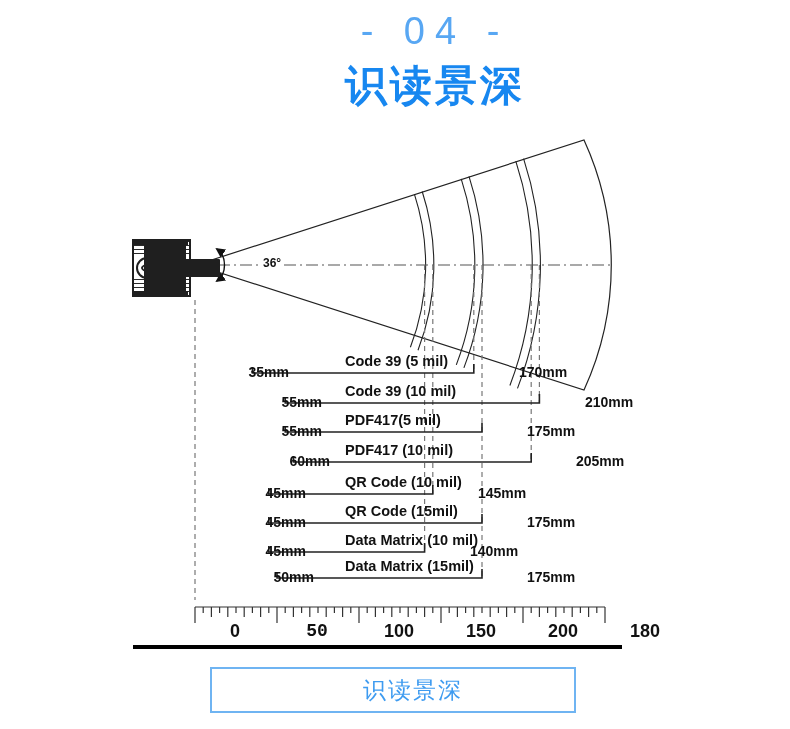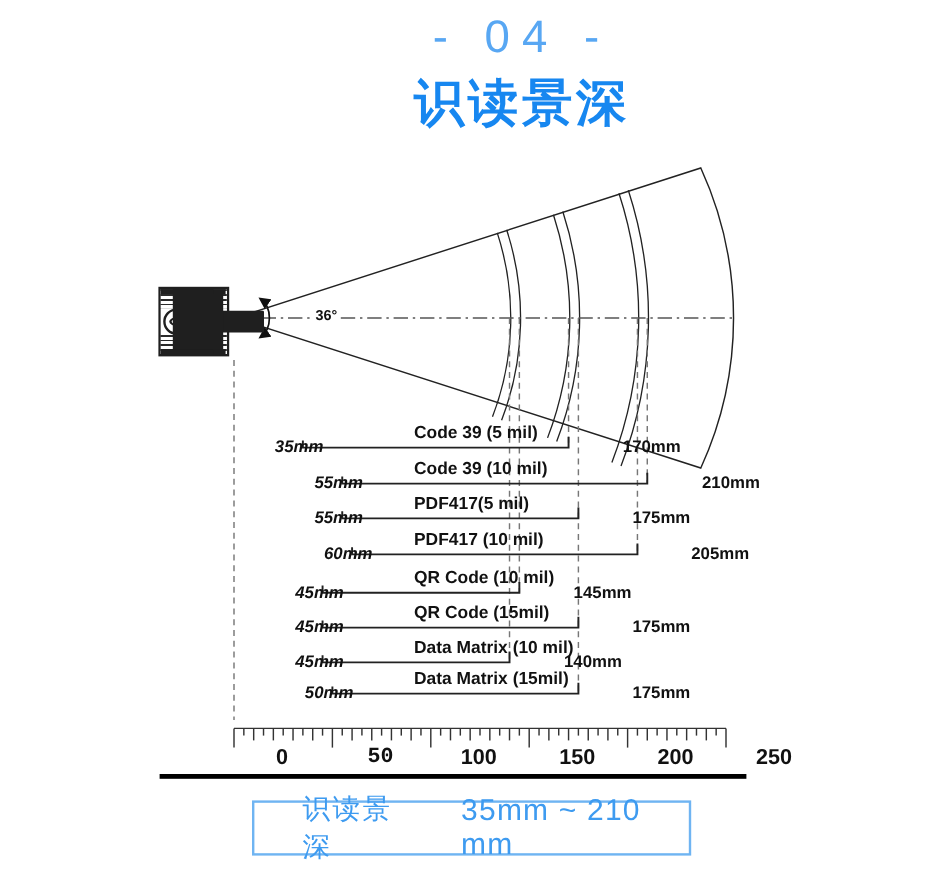--- a/index.html
+++ b/index.html
@@ -23,21 +23,21 @@
   .fins.top{top:0;} .fins.bottom{bottom:0;}
   .device-mid{left:0;right:0;top:16px;bottom:16px;background:#fff;}
   .lens-pill{left:2px;top:50%;transform:translateY(-50%);width:34px;height:22px;border:2px solid #1f1f1f;border-radius:12px;background:#fff;box-sizing:border-box;}
   .lens-big{left:3px;top:50%;transform:translateY(-50%);width:10px;height:10px;border:2px solid #1f1f1f;border-radius:50%;box-sizing:content-box;background:#fff;}
   .lens-small{left:19px;top:50%;transform:translateY(-50%);width:7px;height:7px;border:2px solid #1f1f1f;border-radius:50%;background:#fff;}
   .device-bar{left:42px;top:50%;transform:translateY(-50%);width:4px;height:18px;background:#1f1f1f;border-radius:1px;}
   .bracket{right:3px;top:1px;bottom:1px;width:2px;background:#1f1f1f;}
   .corner{width:4px;height:4px;background:#1f1f1f;}
   
   .mm-label{font-size:14px;font-weight:bold;color:#111;line-height:16px;white-space:nowrap;}
-  .mm-min{width:60px;text-align:left;font-style:italic;}
+  .mm-min{width:60px;text-align:right;}
   .sym-label{font-size:14.5px;font-weight:bold;color:#111;line-height:17px;white-space:nowrap;}
   .angle-label{left:230px;top:256px;font-size:12px;font-weight:bold;color:#111;background:#fff;padding:0 2px;margin-left:31px;}
   .ruler-num{top:621px;width:60px;text-align:center;font-size:18px;font-weight:bold;color:#111;}
   
   .footer-box{
     left:210px;top:667px;width:366px;height:46px;border:2px solid #6fb4f2;box-sizing:border-box;
     display:flex;align-items:center;justify-content:center;gap:38px;background:#fff;
   }
   .footer-label{font-size:23px;color:#3e9bf0;letter-spacing:2px;}
   .footer-range{font-size:25px;color:#3e9bf0;letter-spacing:1px;}
@@ -201,18 +201,17 @@
 
 <div class="abs mm-label mm-min" style="left:214px;top:569px;">50mm</div>
 <div class="abs sym-label" style="left:305px;top:558px;">Data Matrix (15mil)</div>
 <div class="abs mm-label" style="left:487px;top:569px;">175mm</div>
 
 <div class="abs ruler-num" style="left:165px;">0</div>
 <div class="abs ruler-num" style="left:247px;font-family:Liberation Mono, monospace;">50</div>
 <div class="abs ruler-num" style="left:329px;">100</div>
 <div class="abs ruler-num" style="left:411px;">150</div>
 <div class="abs ruler-num" style="left:493px;">200</div>
-<div class="abs ruler-num" style="left:575px;">250</div>
+<div class="abs ruler-num" style="left:575px;">180</div>
 
 <div class="abs footer-box">
   <span class="footer-label">识读景深</span>
-  <span class="footer-range">35mm ~ 210 mm</span>
 </div>
 
 </body></html>

